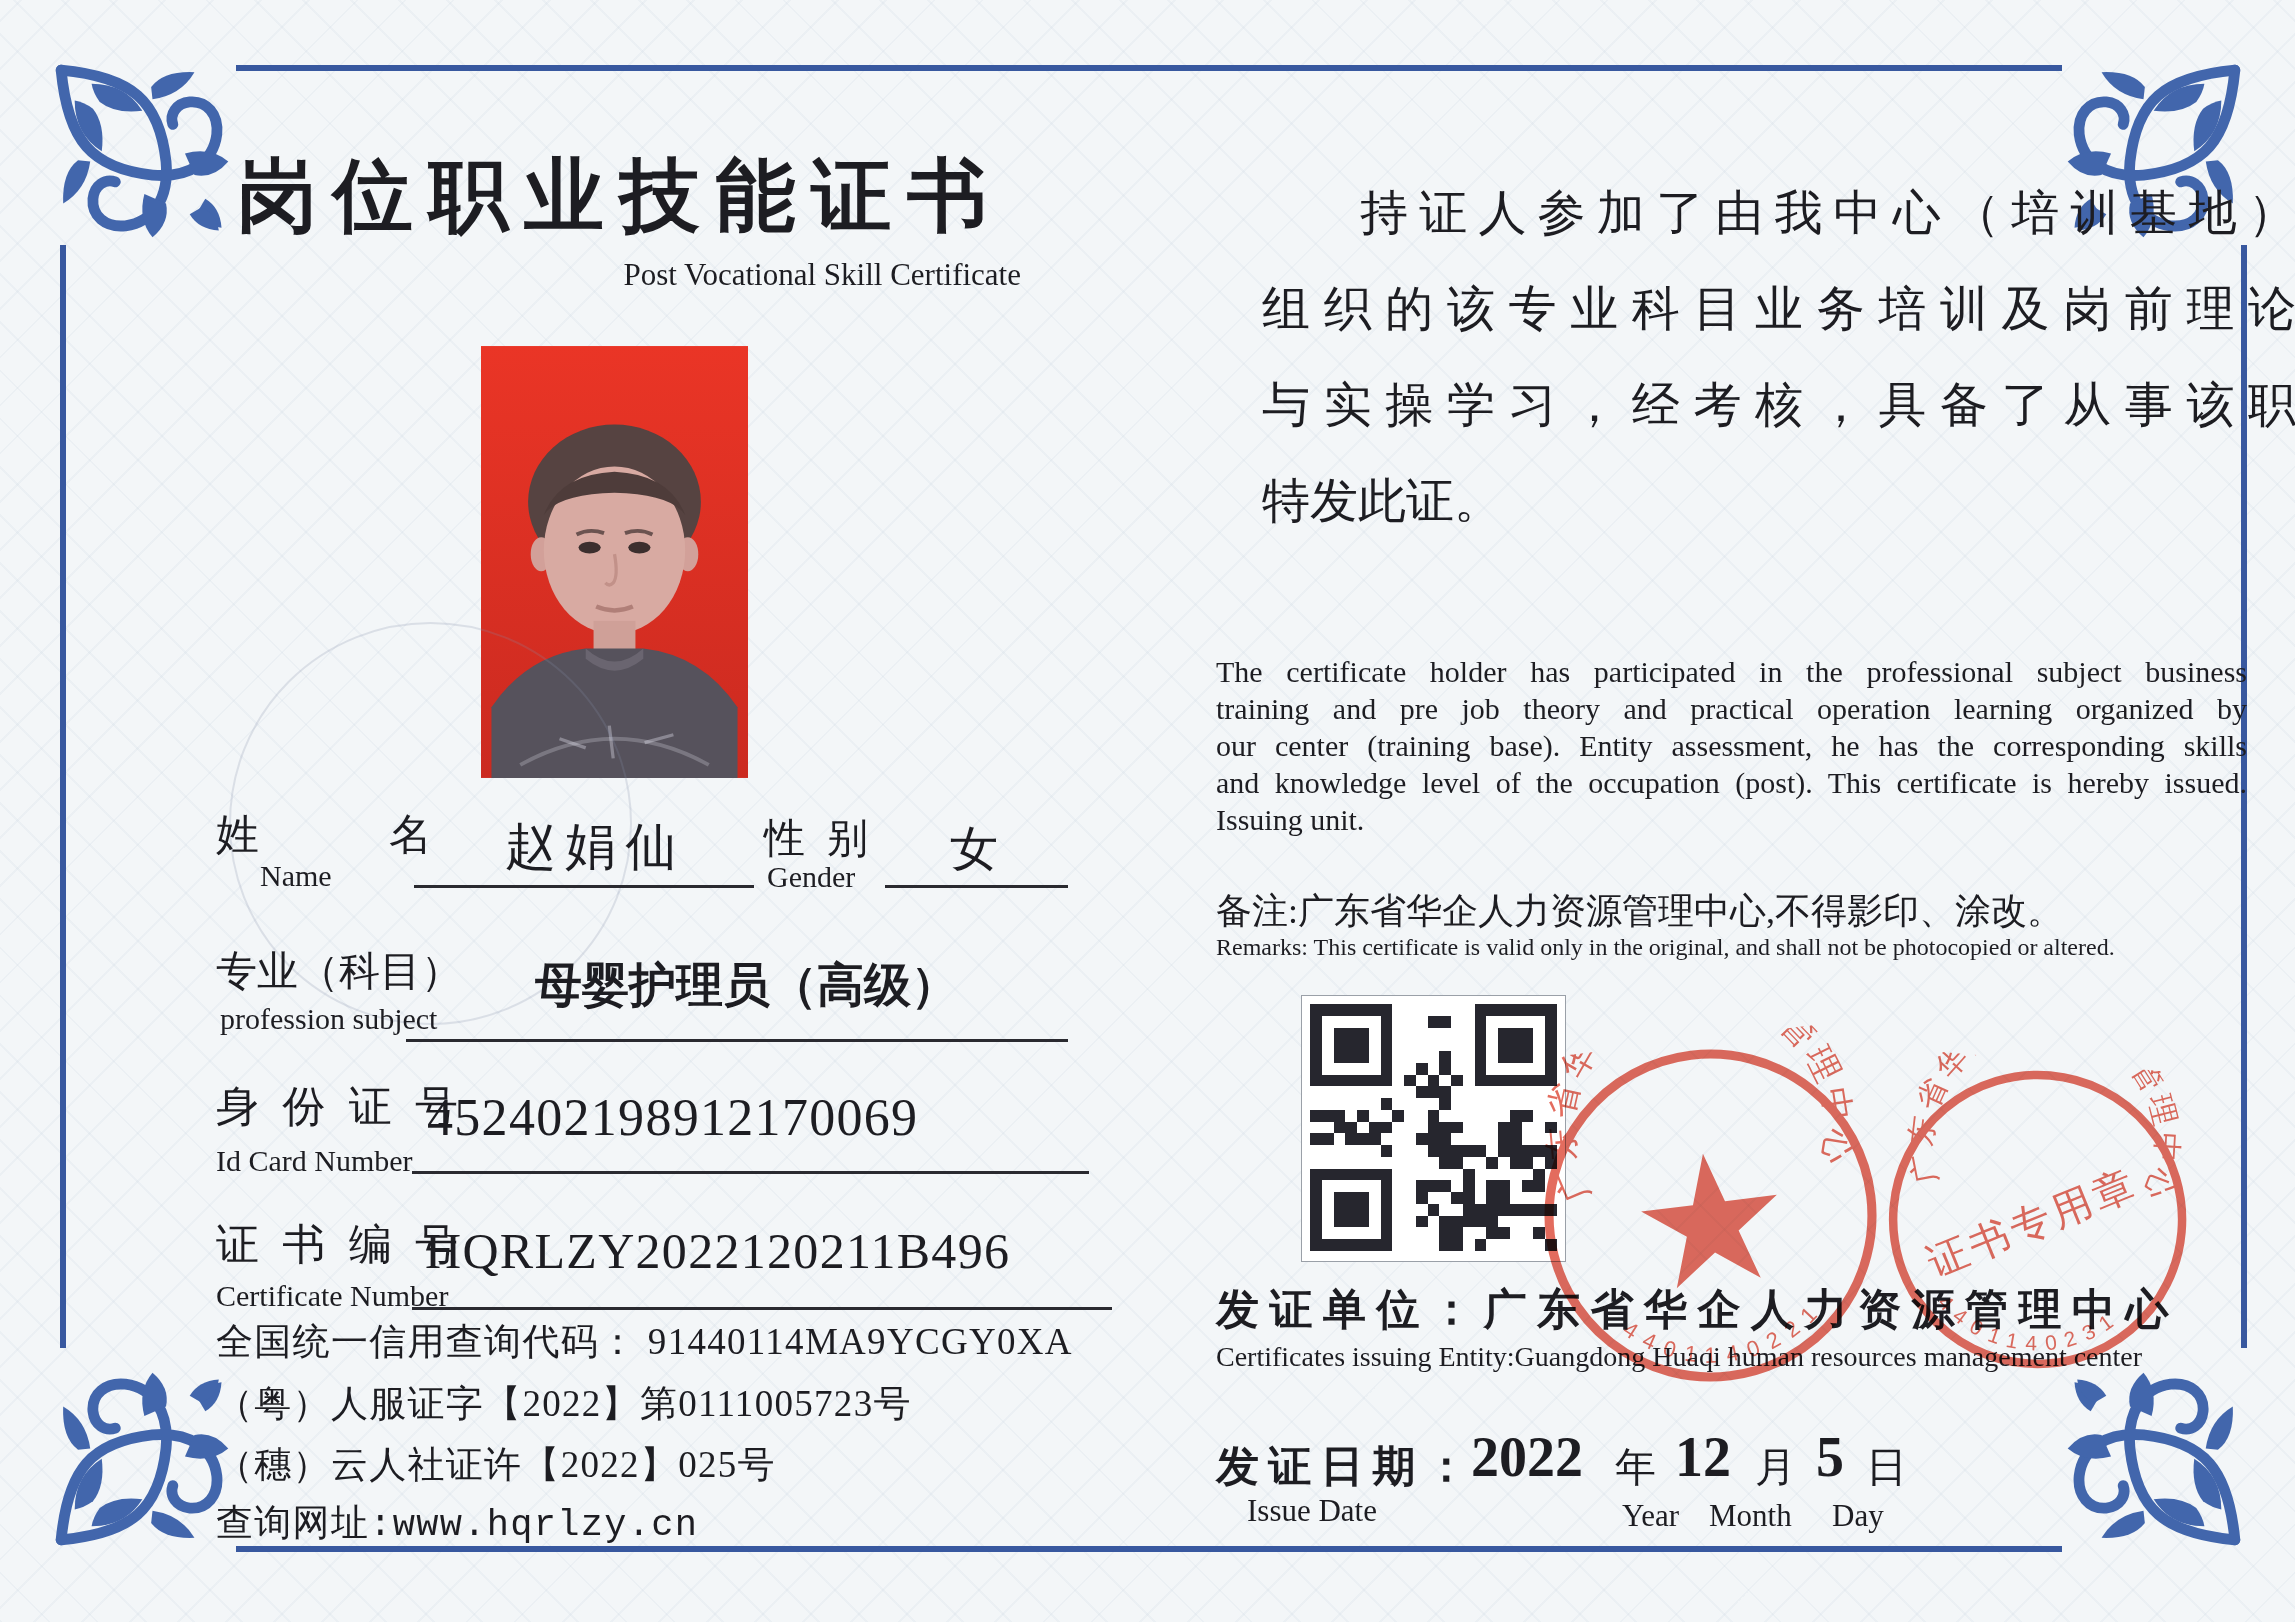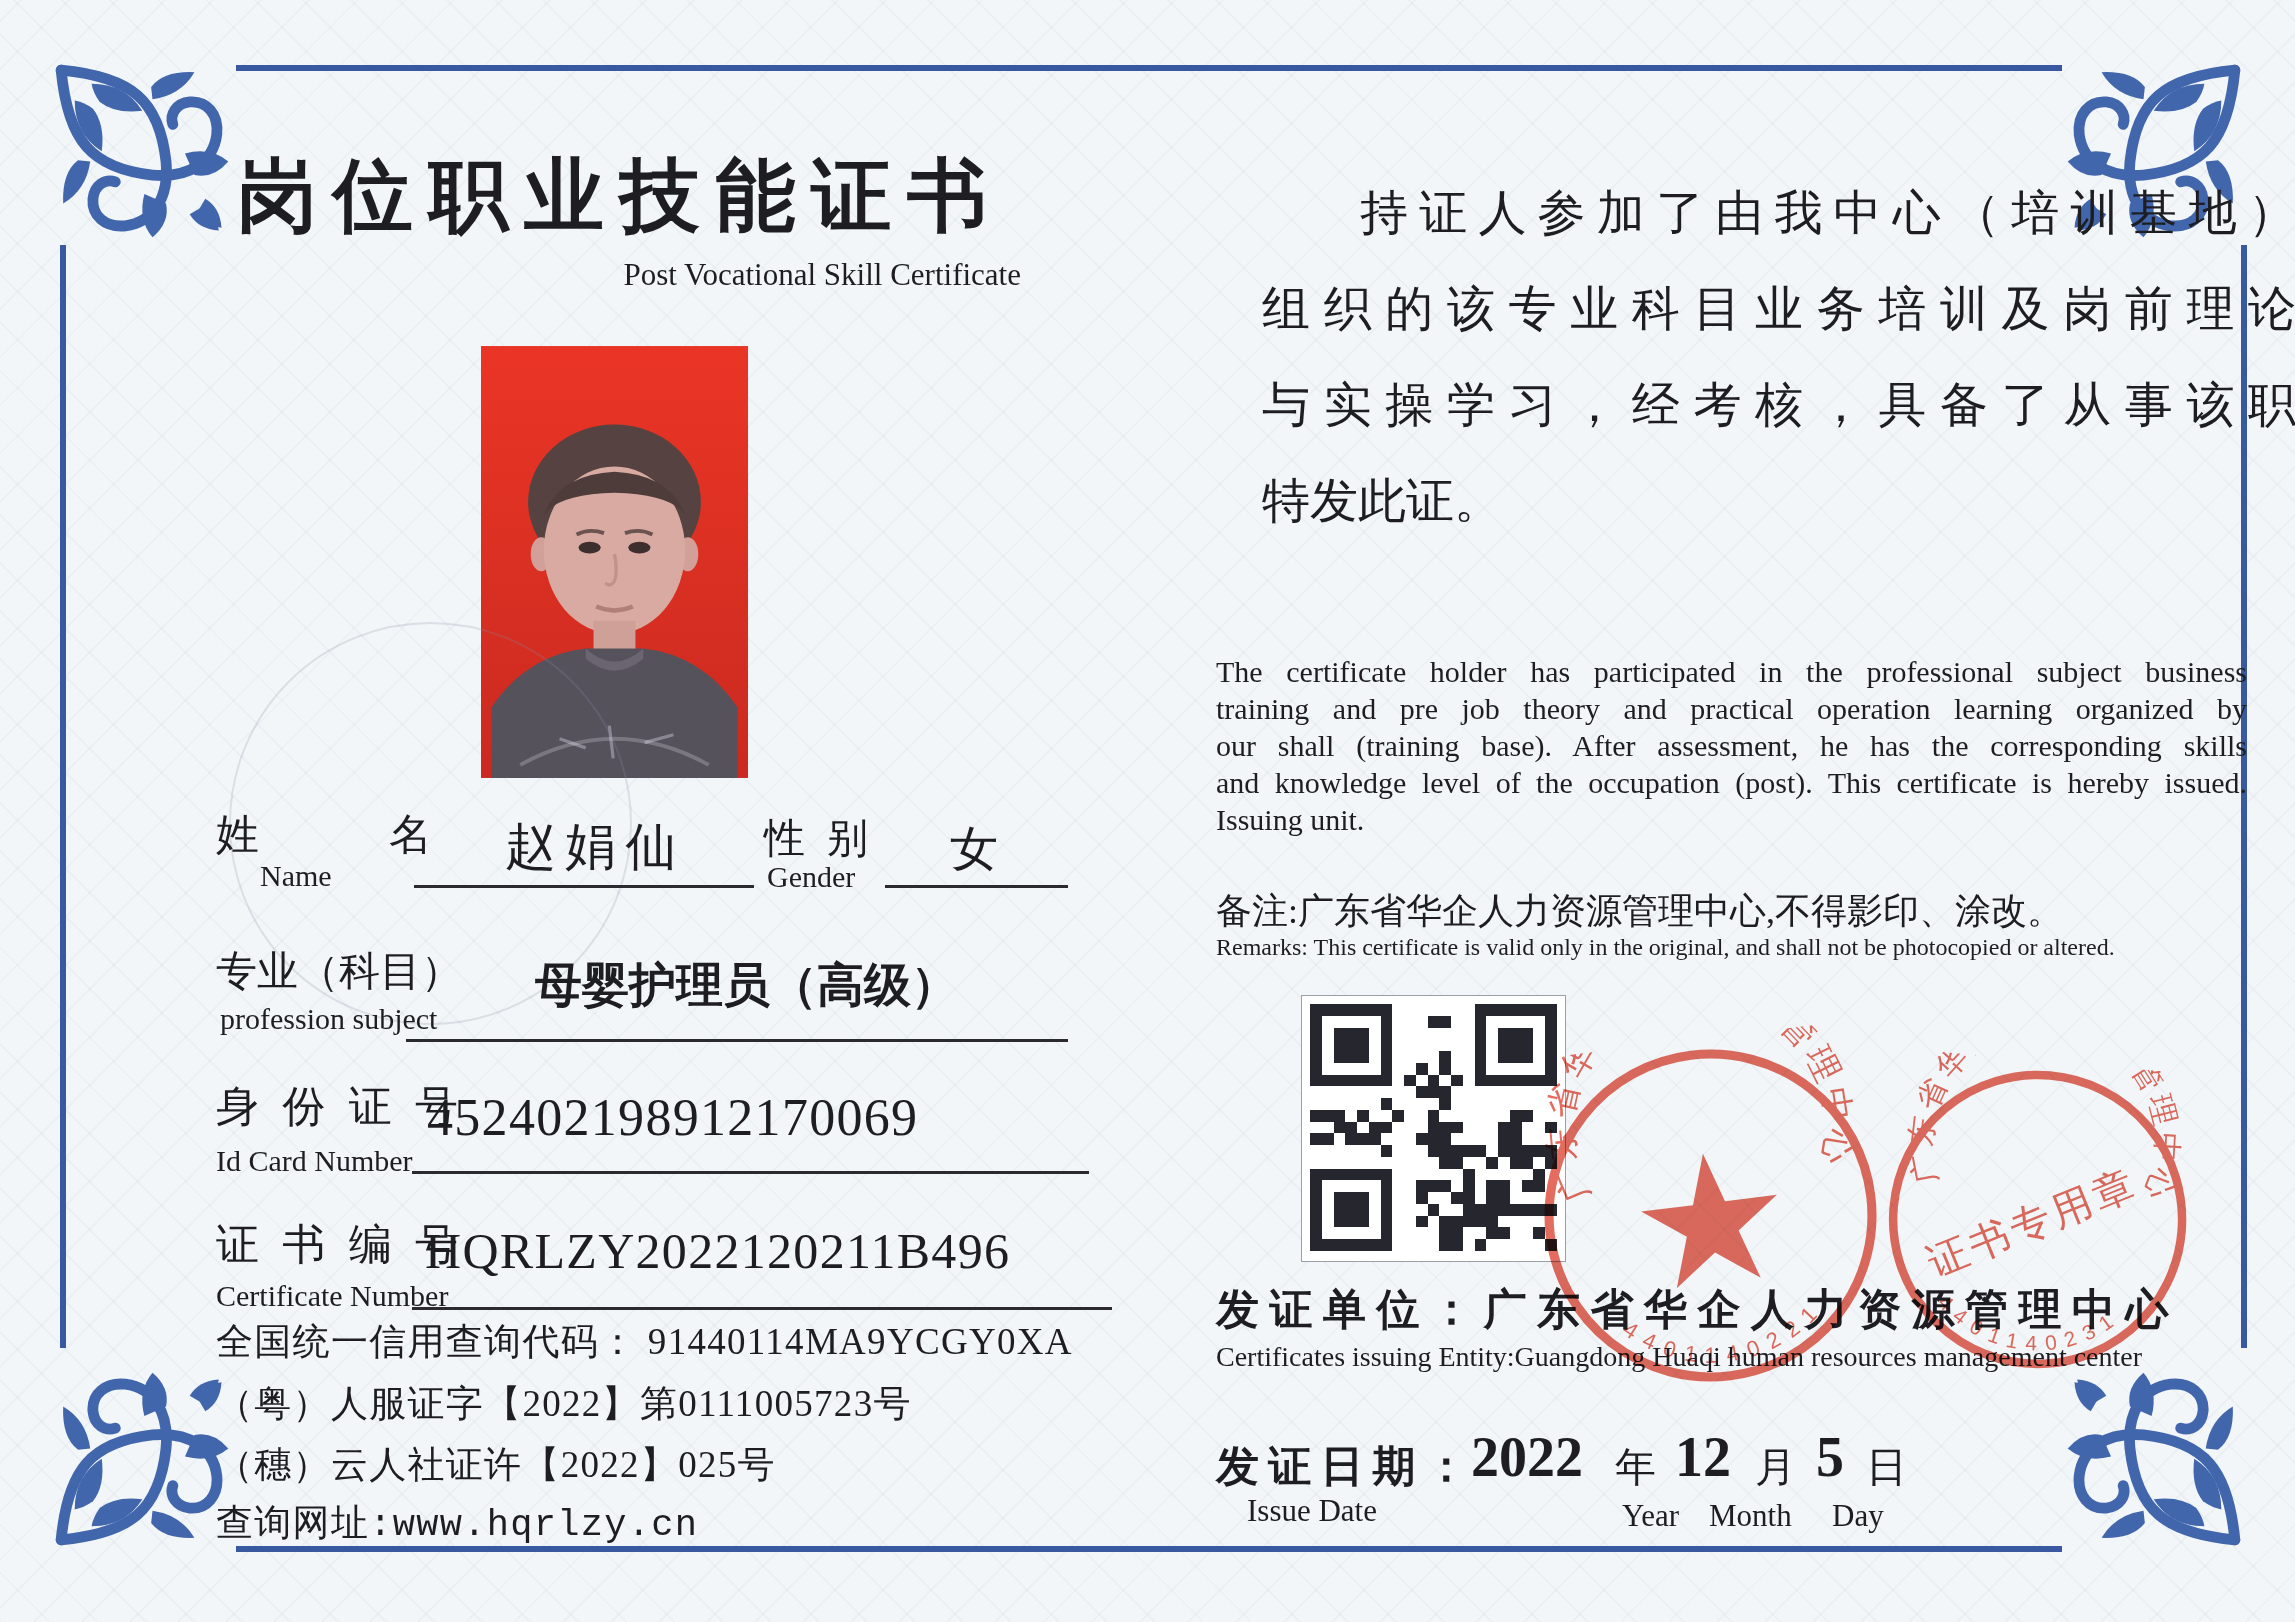--- a/index.html
+++ b/index.html
@@ -150,21 +150,21 @@
   <div class="abs pcn" style="left:1214px;top:165px;margin-left:48px;">
     <div class="jl" style="text-indent:98px;">持证人参加了由我中心（培训基地）</div>
     <div class="jl">组织的该专业科目业务培训及岗前理论</div>
     <div class="jl">与实操学习，经考核，具备了从事该职</div>
     <div>特发此证。</div>
   </div>
 
   <div class="abs pen" style="left:1216px;top:653px;">
     <div class="jl">The certificate holder has participated in the professional subject business</div>
     <div class="jl">training and pre job theory and practical operation learning organized by</div>
-    <div class="jl">our shall (training base). After assessment, he has the corresponding skills</div>
+    <div class="jl">our center (training base). Entity assessment, he has the corresponding skills</div>
     <div class="jl">and knowledge level of the occupation (post). This certificate is hereby issued.</div>
     <div>Issuing unit.</div>
   </div>
 
   <div class="abs remark-cn" style="left:1216px;top:887px;">备注:广东省华企人力资源管理中心,不得影印、涂改。</div>
   <div class="abs remark-en" style="left:1216px;top:934px;">Remarks: This certificate is valid only in the original, and shall not be photocopied or altered.</div>
 
   <div class="qrbox" style="left:1301px;top:995px;">
     <svg id="qr" width="247" height="247" viewBox="0 0 21 21" shape-rendering="crispEdges">
         <rect x="0" y="0" width="1" height="1" fill="#26262e"></rect>

